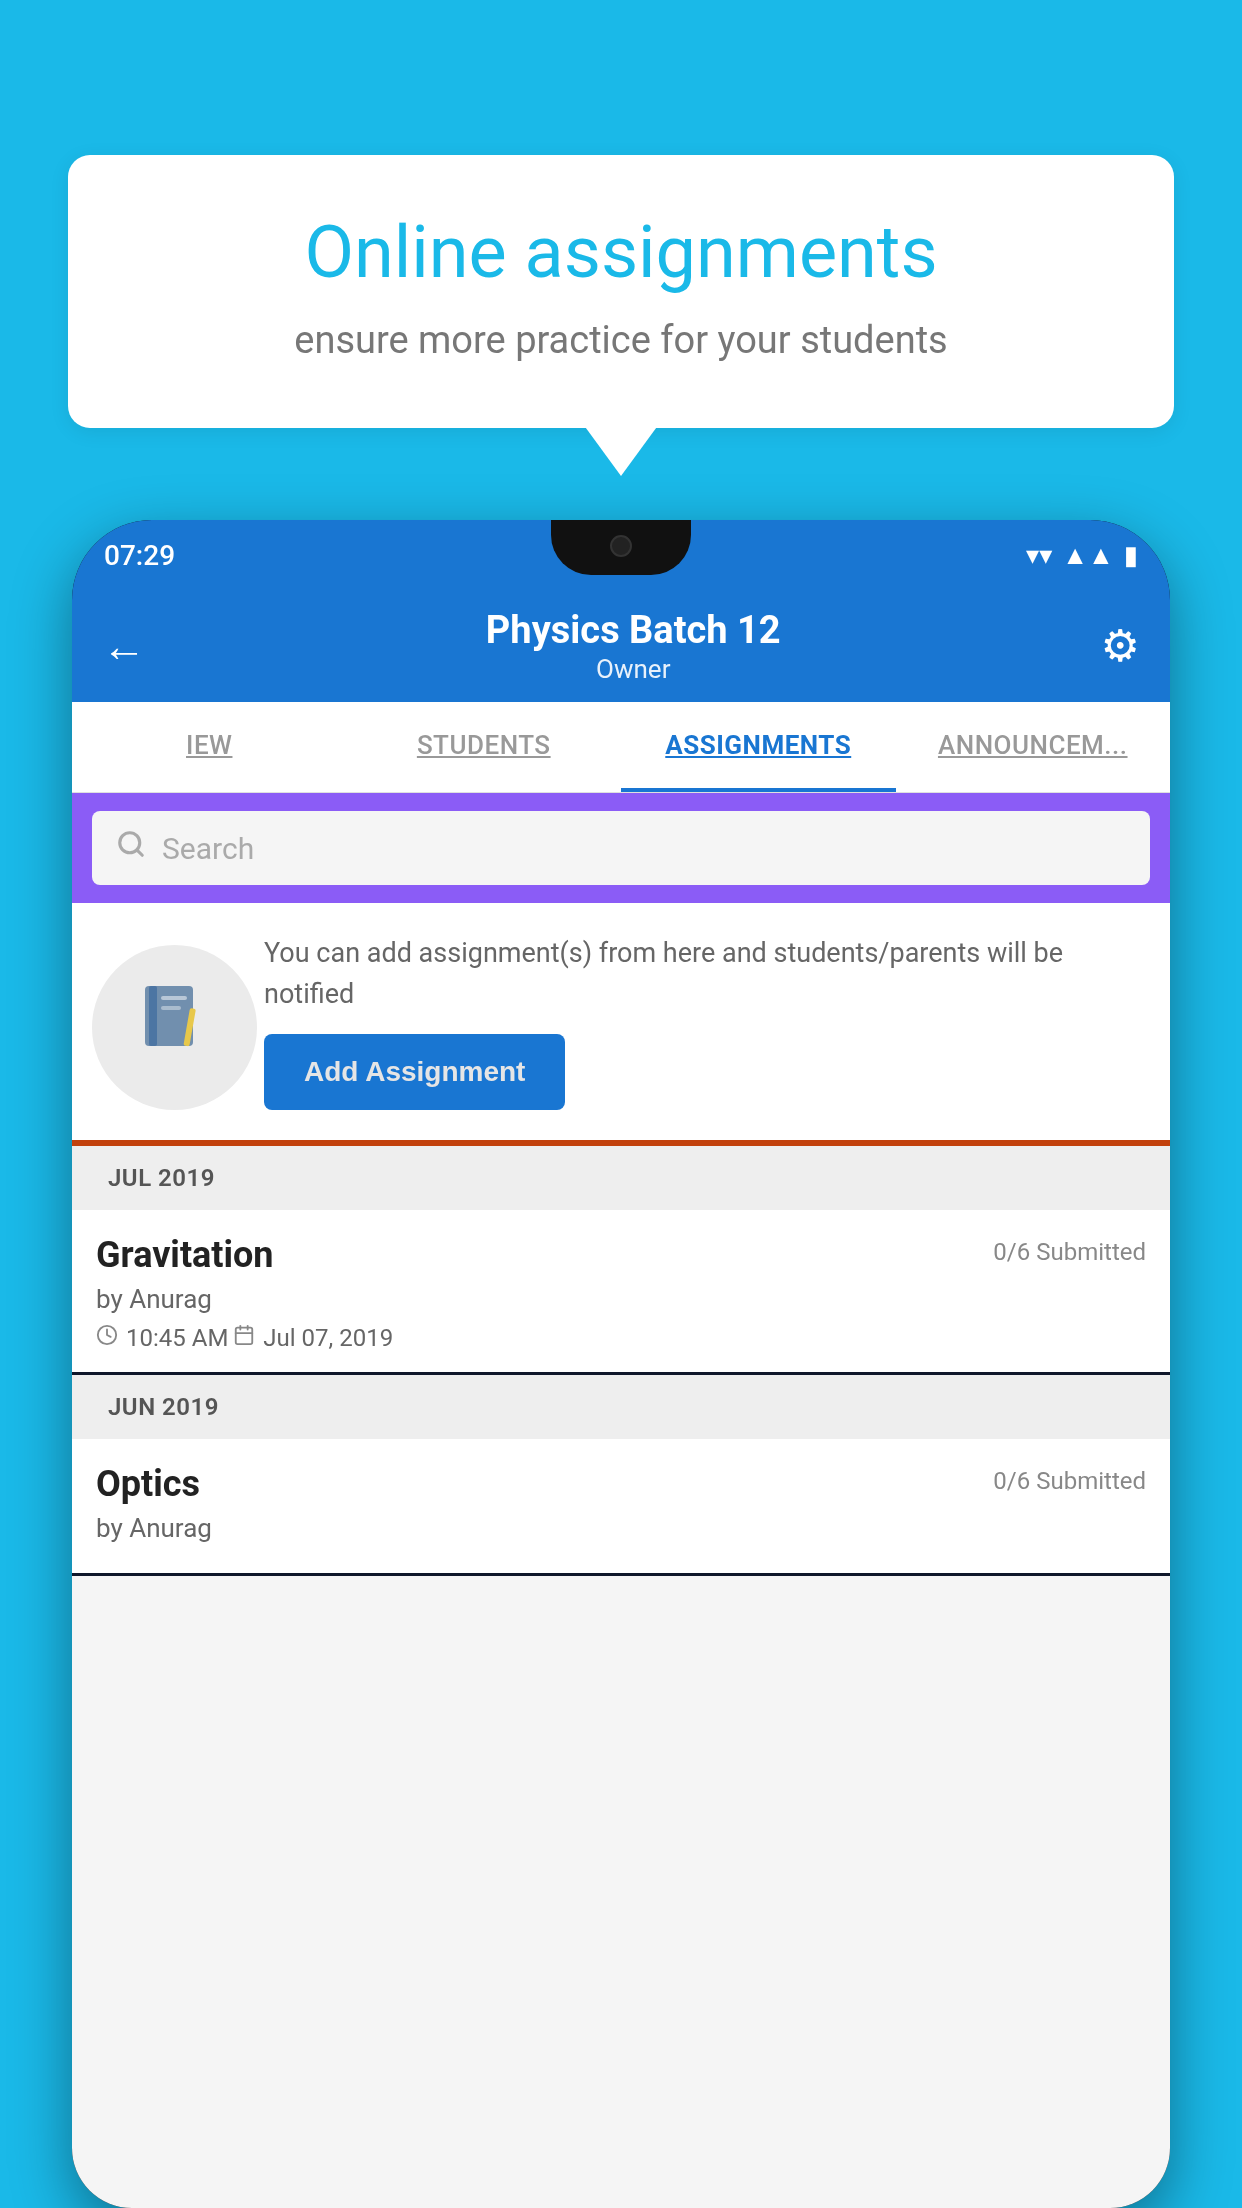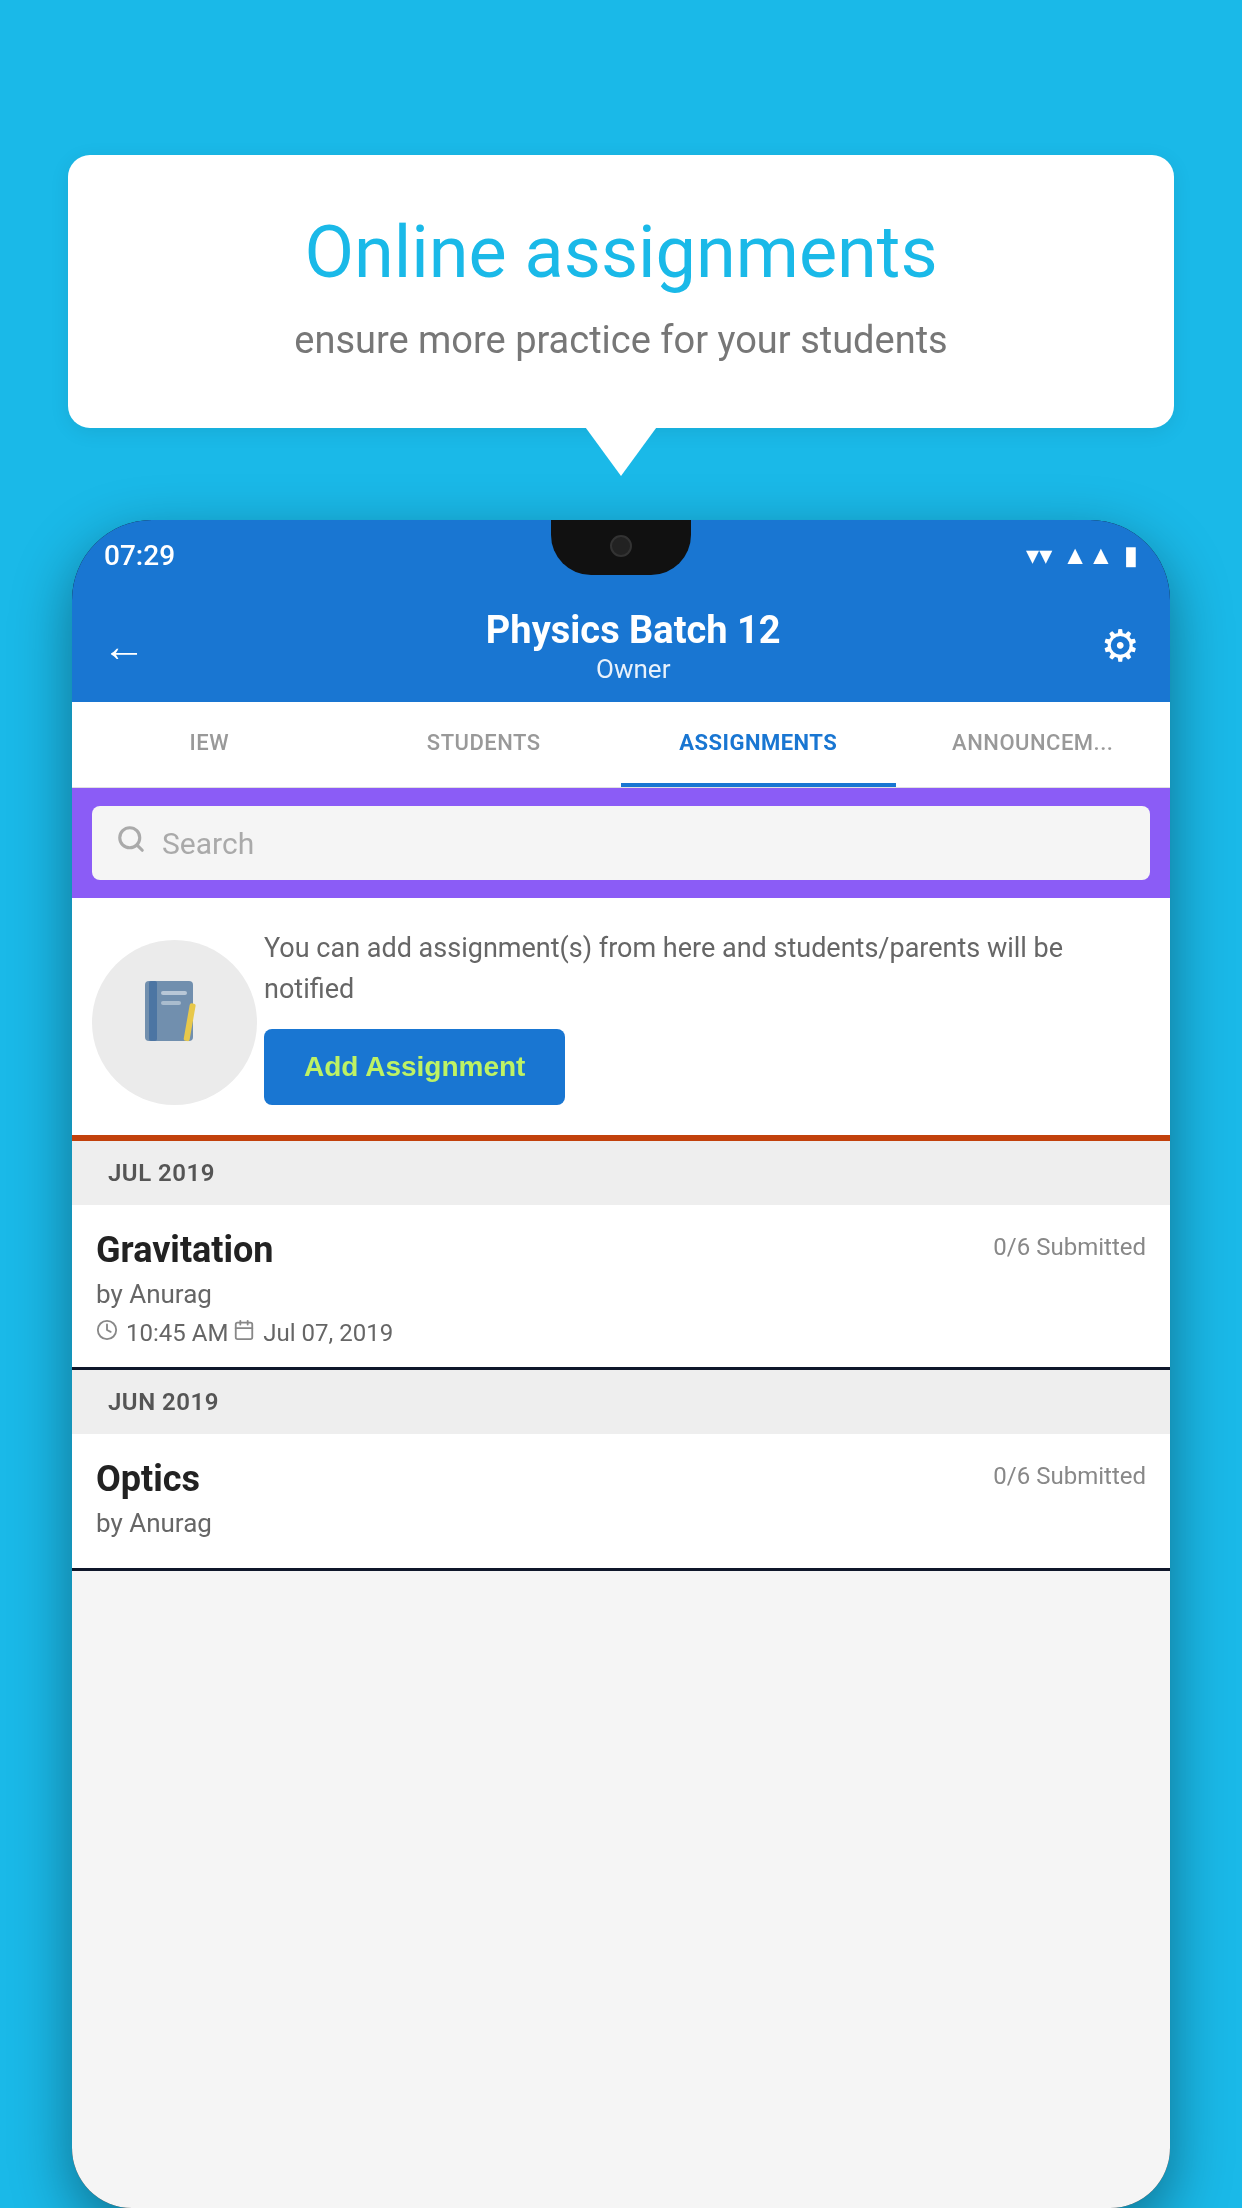--- a/index.html
+++ b/index.html
@@ -162,27 +162,28 @@
     .tabs-container {
       background: white;
       display: flex;
       border-bottom: 1px solid #e0e0e0;
       overflow: hidden;
     }
     .tab-item {
       flex: 1;
       text-align: center;
       padding: 28px 8px;
-      font-size: 22px;
+      font-size: 26px;
       font-weight: 500;
       color: #999;
       letter-spacing: 0.5px;
       cursor: pointer;
       white-space: nowrap;
       overflow: hidden;
+      text-decoration: underline;
     }
     .tab-item.active {
       color: #1976d2;
       border-bottom: 4px solid #1976d2;
       font-weight: 700;
     }
 
     
     .search-container {
       background: #8b5cf6;
@@ -231,21 +232,21 @@
       flex: 1;
     }
     .add-assignment-text {
       color: #666;
       font-size: 27px;
       line-height: 1.5;
       margin-bottom: 20px;
     }
     .add-assignment-btn {
       background: #1976d2;
-      color: #bef264;
+      color: #e5e5e5;
       border: none;
       border-radius: 8px;
       padding: 22px 40px;
       font-size: 28px;
       font-weight: 600;
       cursor: pointer;
       display: inline-block;
     }
 
     

